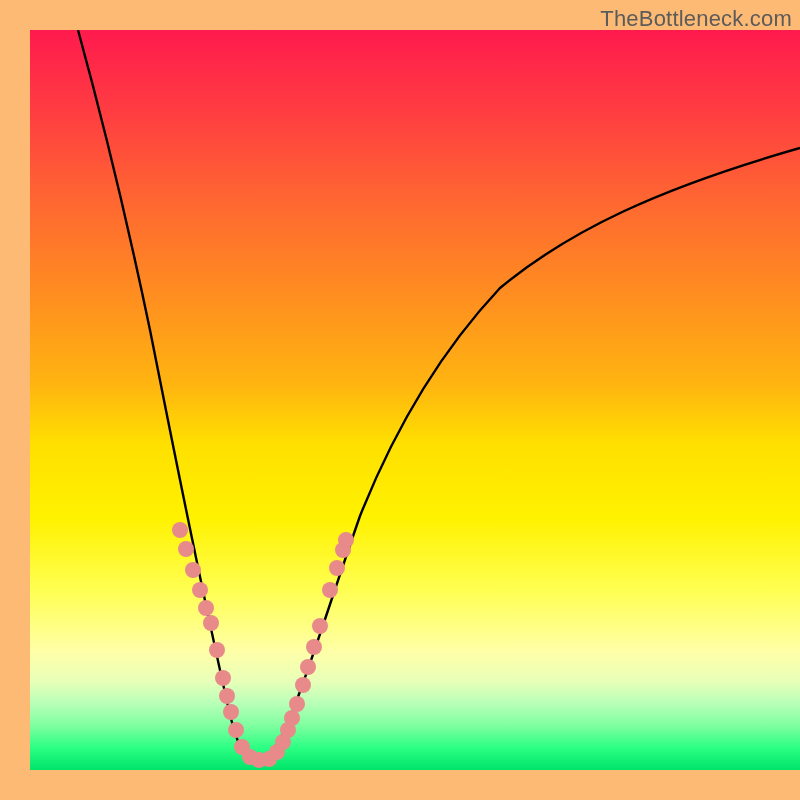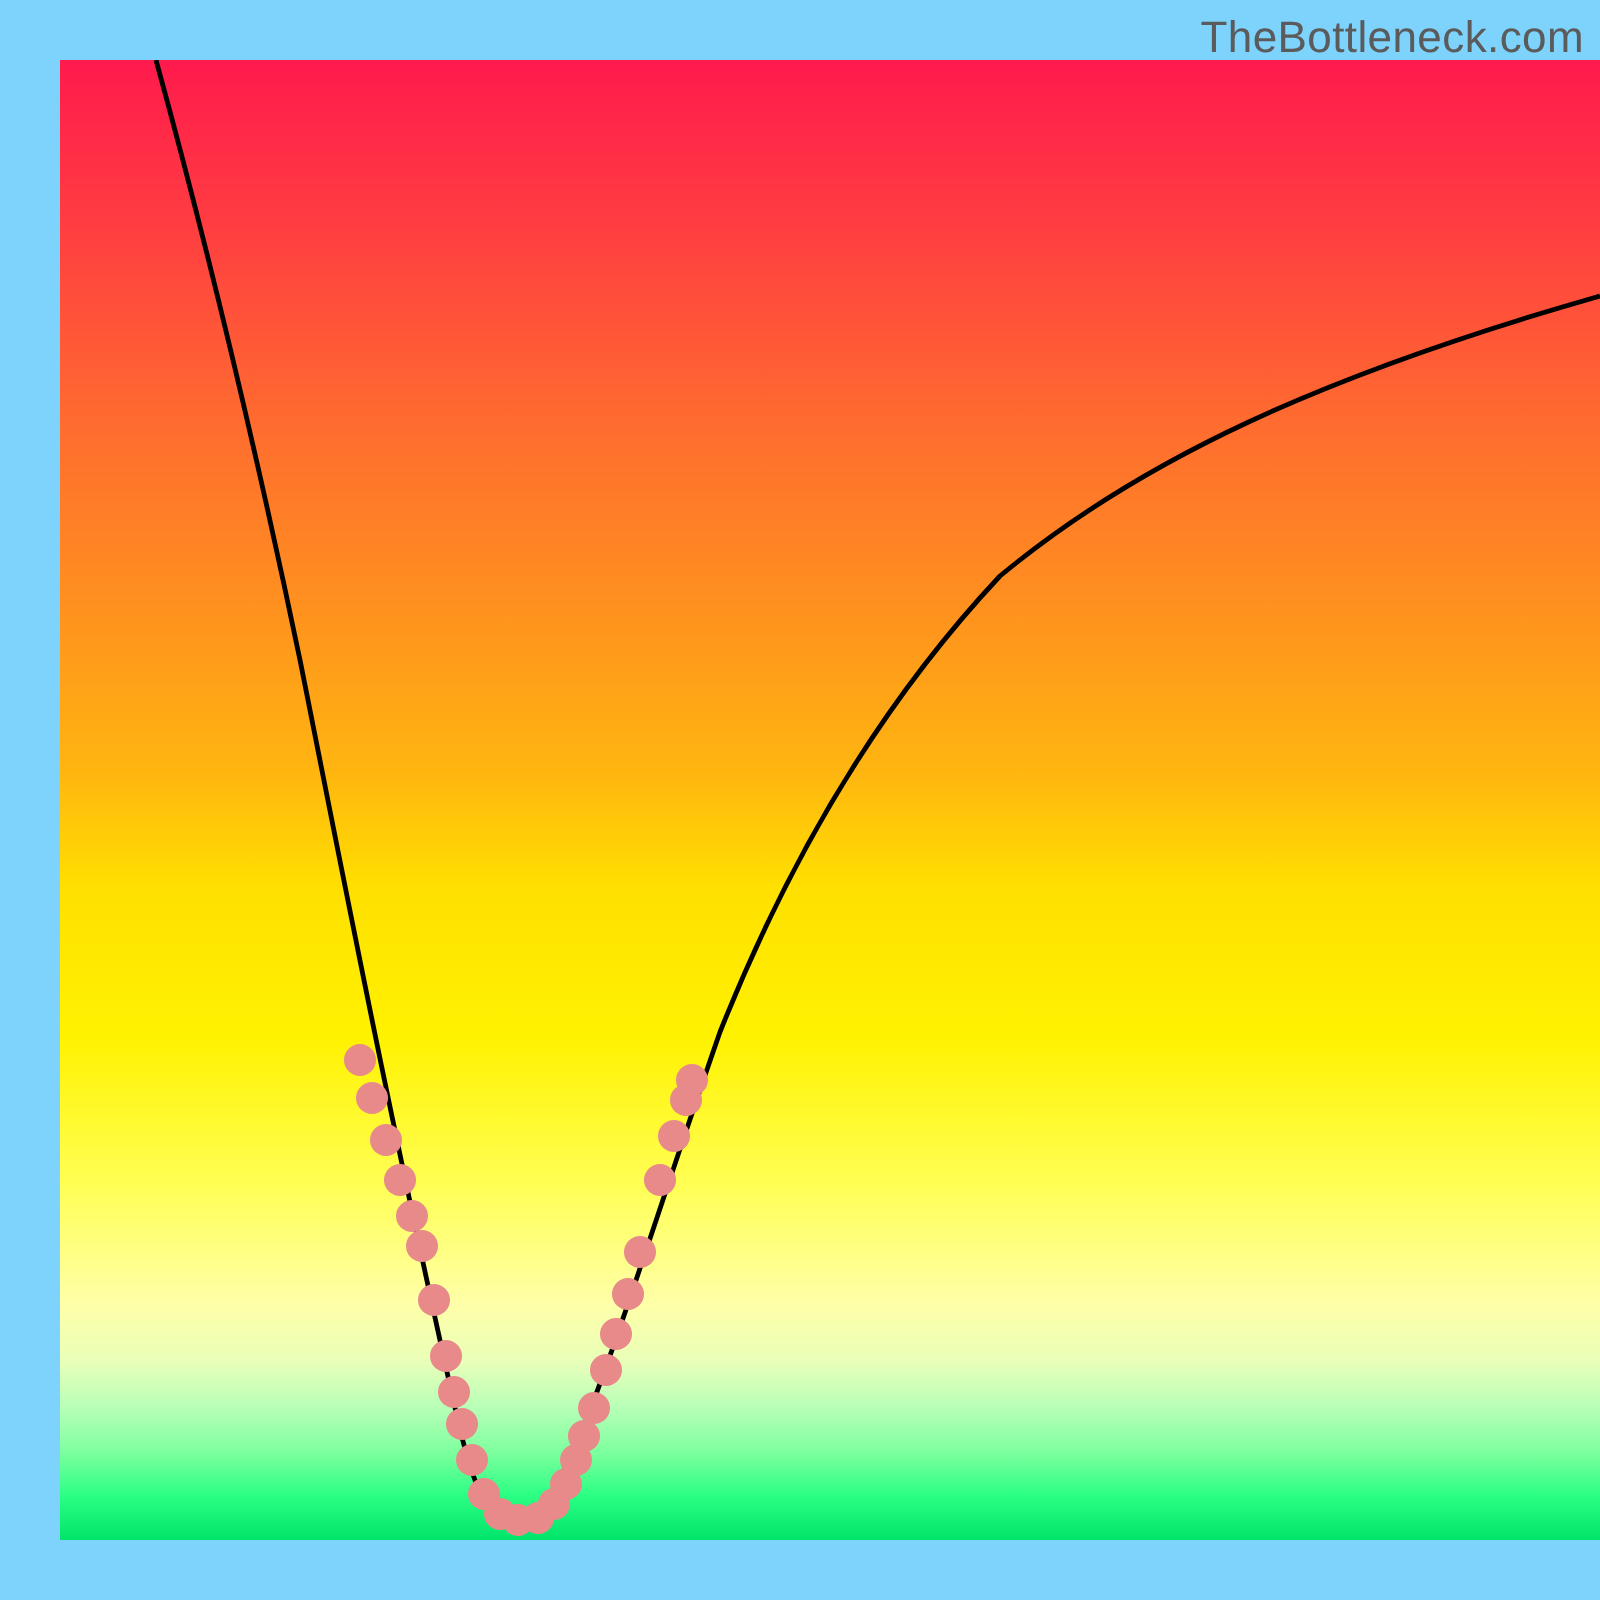--- a/index.html
+++ b/index.html
@@ -8,21 +8,21 @@
     width: 800px;
     height: 800px;
     overflow: hidden;
     background: #000;
     font-family: Arial, Helvetica, sans-serif;
   }
   .frame {
     position: relative;
     width: 800px;
     height: 800px;
-    background: #7dd3fc;
+    background: #fdba74;
   }
   .plot-area {
     position: absolute;
     left: 30px;
     top: 30px;
     width: 770px;   
     height: 740px;  
     background: linear-gradient(to bottom,
       #ff1a4d 0%,
       #ff4040 12%,

